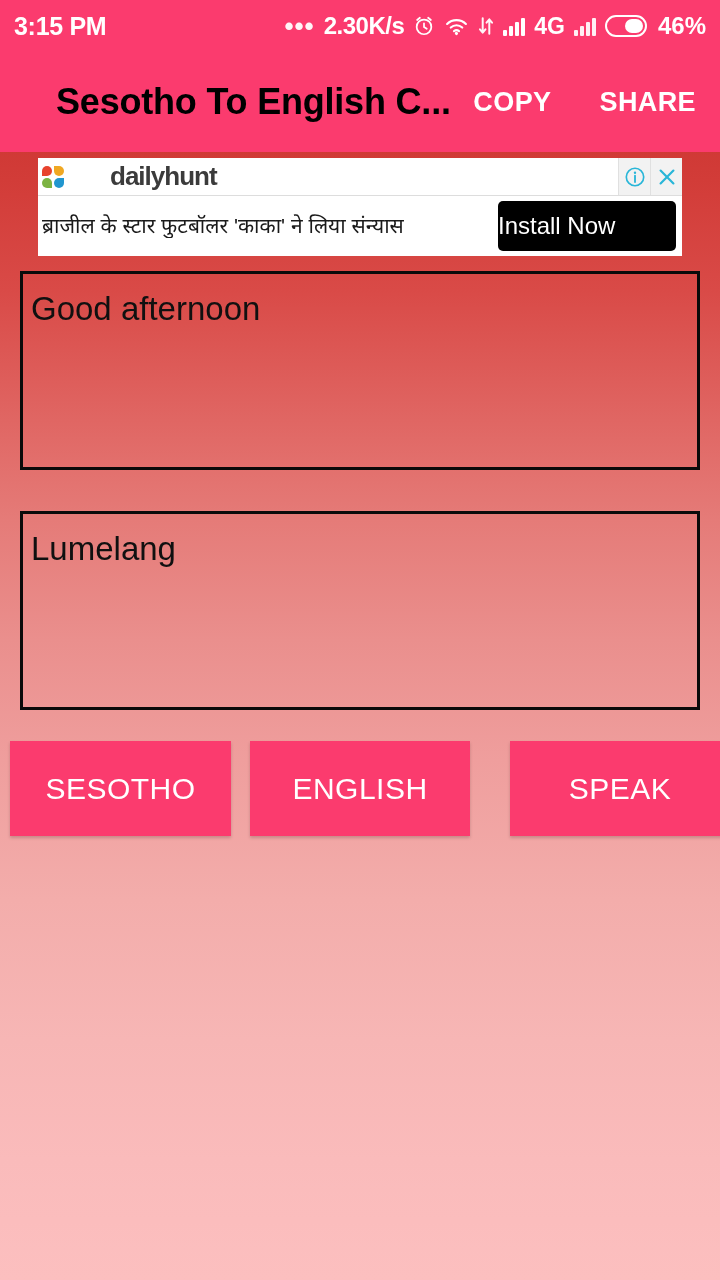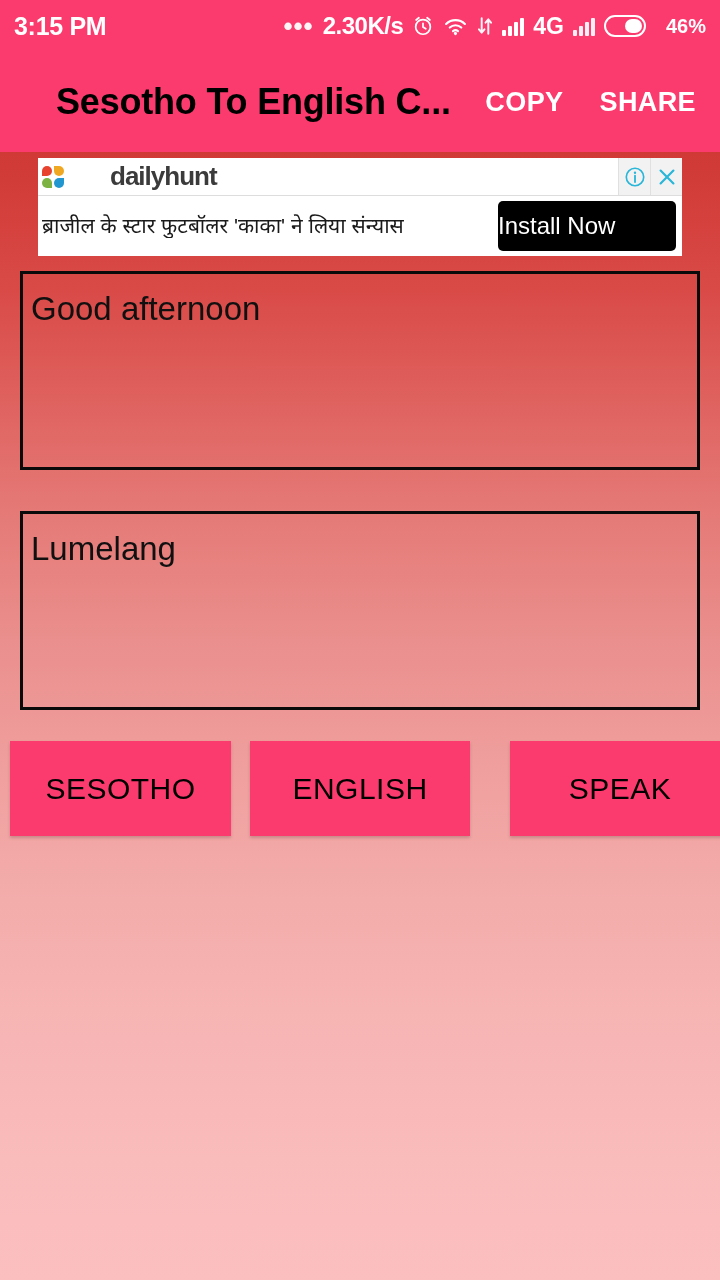--- a/index.html
+++ b/index.html
@@ -68,23 +68,23 @@
   .status-speed {
     font-size: 24px;
     font-weight: bold;
     letter-spacing: -0.5px;
   }
   .status-4g {
     font-size: 23px;
     font-weight: bold;
   }
   .status-pct {
-    font-size: 20px;
-    font-weight: bold;
-    margin-left: 11px;
+    font-size: 24px;
+    font-weight: bold;
+    margin-left: 2px;
   }
   .icon-svg { display: block; }
 
   
   .bars {
     display: flex;
     align-items: flex-end;
     gap: 2px;
     height: 20px;
   }
@@ -136,21 +136,21 @@
     letter-spacing: -0.2px;
     white-space: nowrap;
     overflow: hidden;
     max-width: 430px;
     margin-left: 26px;
   }
   .app-actions {
     margin-left: auto;
     display: flex;
     align-items: center;
-    gap: 36px;
+    gap: 48px;
   }
   .app-action {
     color: #ffffff;
     font-size: 27px;
     font-weight: bold;
     letter-spacing: 0.4px;
     background: none;
     border: none;
     font-family: inherit;
     cursor: pointer;
@@ -276,21 +276,21 @@
     left: 0;
     top: 741px;
     width: 720px;
     height: 95px;
   }
   .action-btn {
     position: absolute;
     top: 0;
     height: 95px;
     background: #fb3b6e;
-    color: #000000;
+    color: #ffffff;
     font-size: 30px;
     font-weight: normal;
     letter-spacing: 0.5px;
     border: none;
     font-family: inherit;
     cursor: pointer;
     box-shadow: 0 2px 3px rgba(0,0,0,0.18);
   }
   .action-btn:nth-child(1) { left: 10px;  width: 221px; }
   .action-btn:nth-child(2) { left: 250px; width: 220px; }

